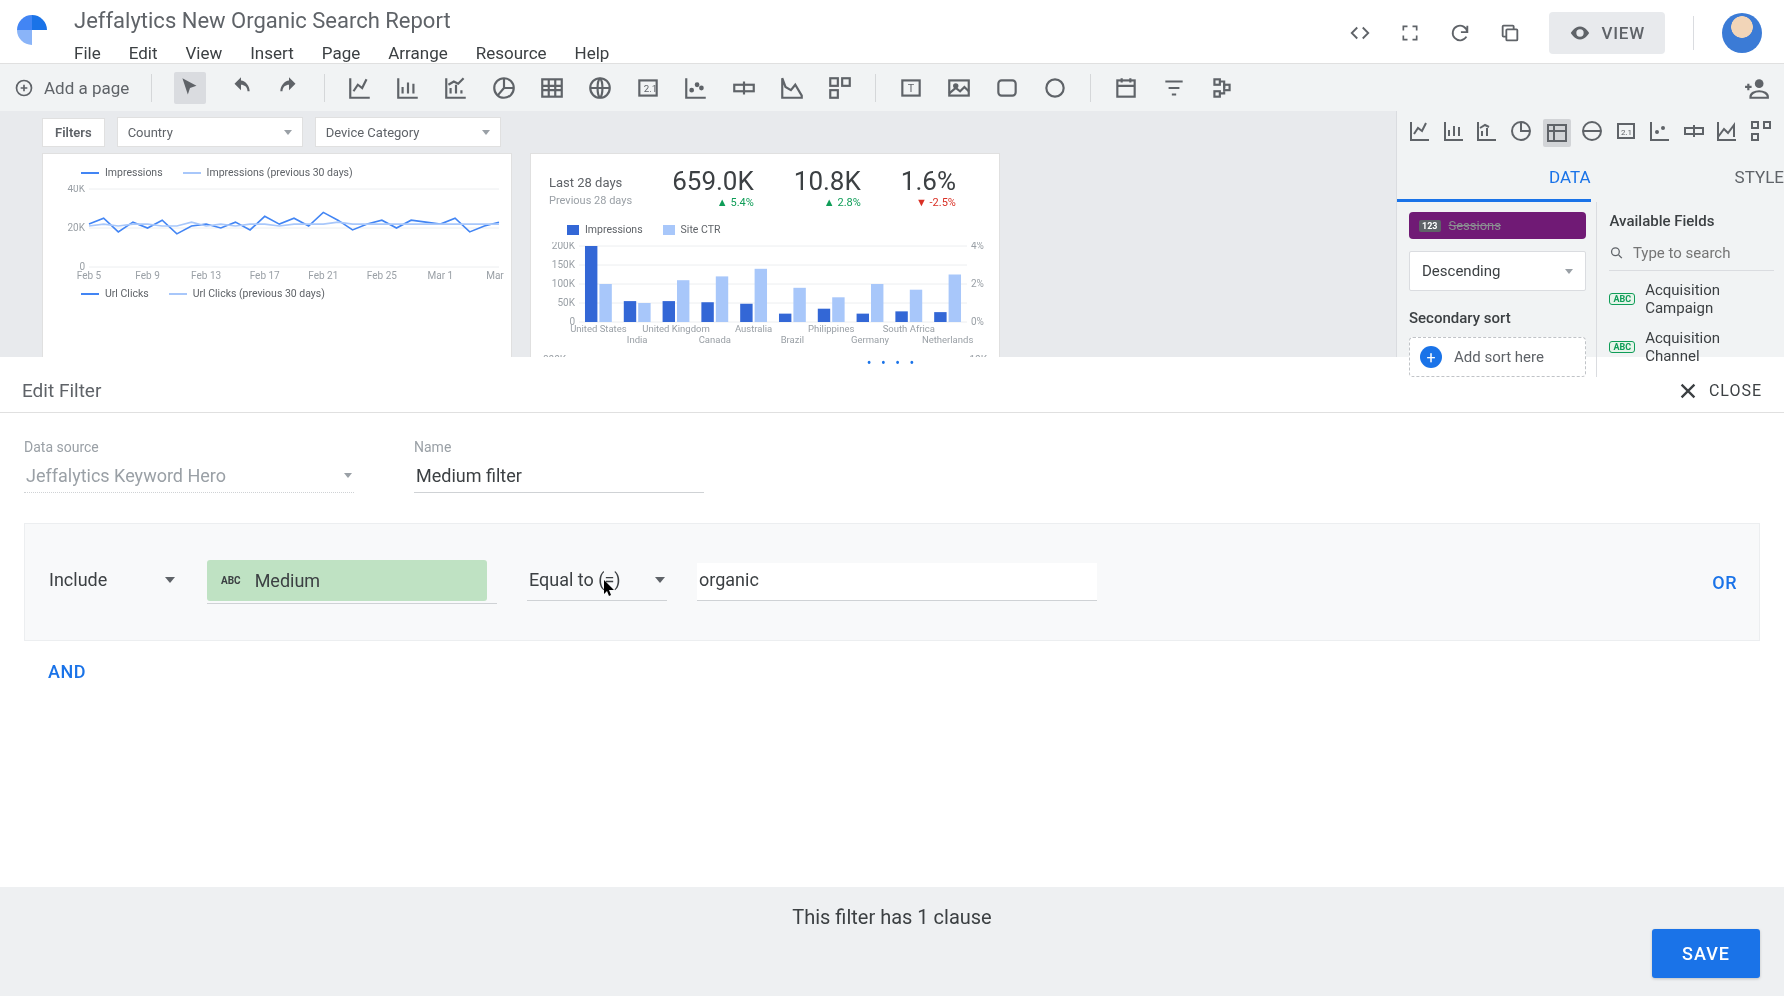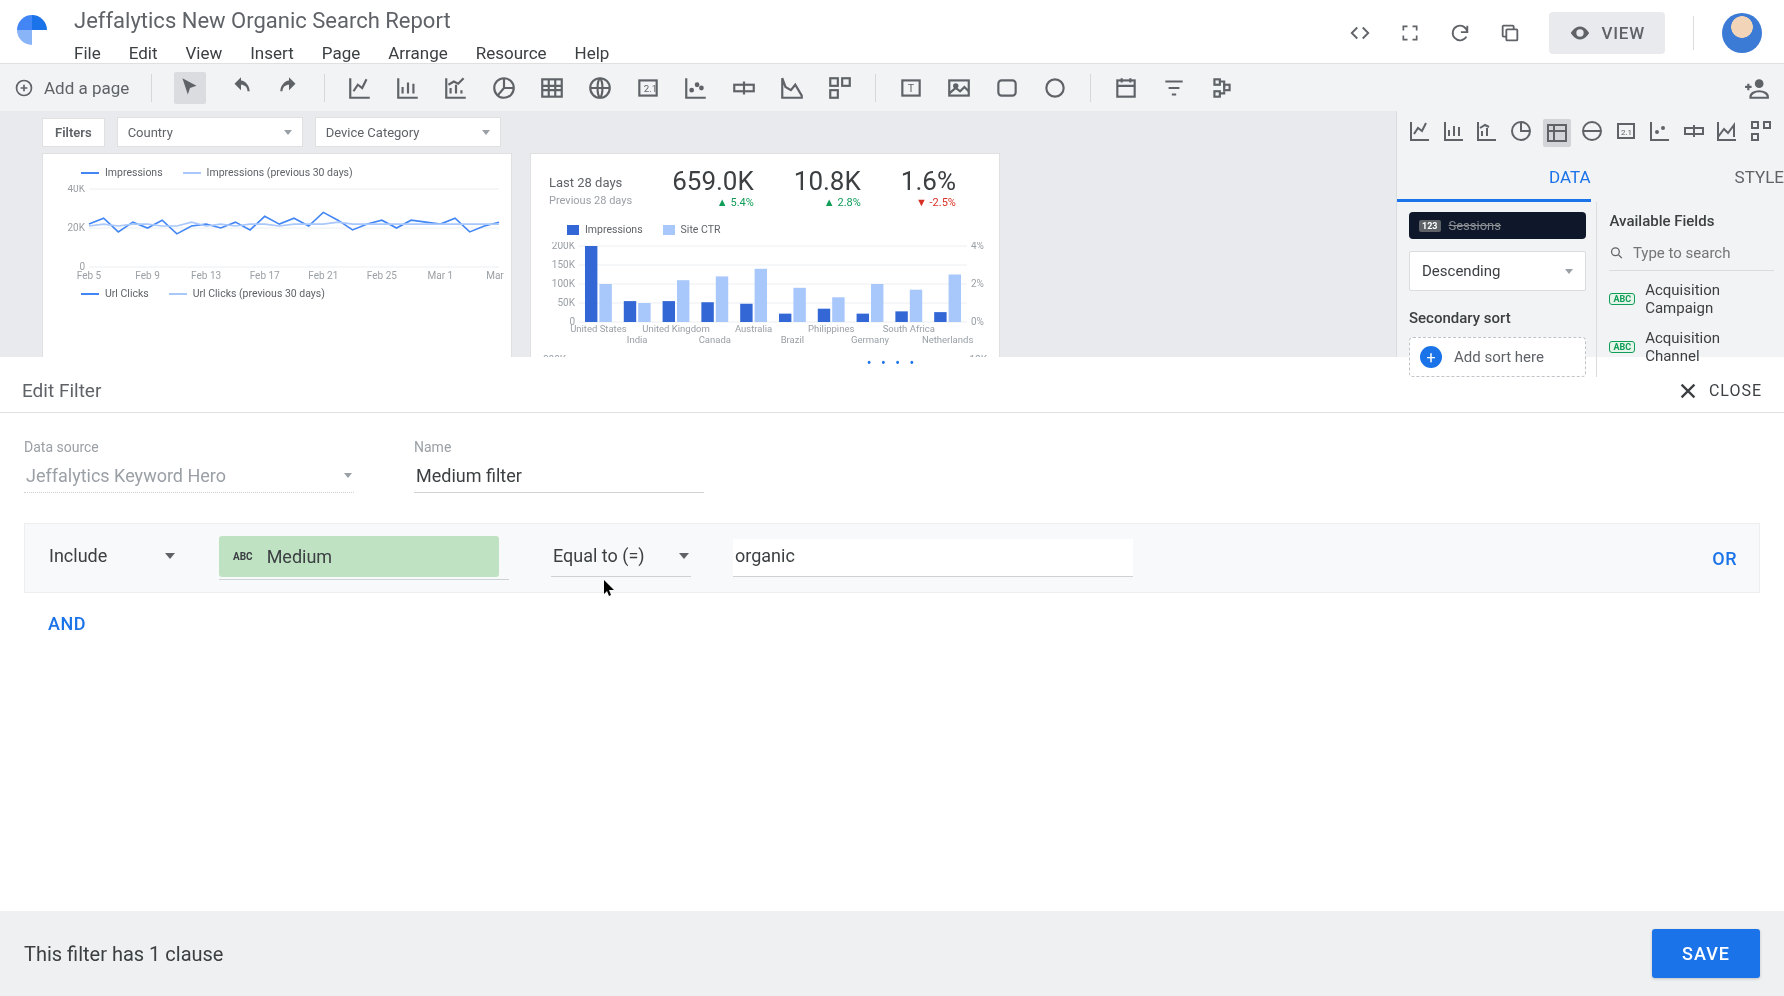--- a/index.html
+++ b/index.html
@@ -54,21 +54,21 @@
   .panel { width:388px; background:#f1f3f4; border-left:1px solid #dadce0; }
   .panel-chart-row { display:flex; justify-content:space-around; padding:8px 6px;}
   .mini-icon { width:24px; height:24px; color:#5f6368; cursor:pointer;}
   .mini-icon.sel { background:#d2d4d7; border-radius:2px; padding:2px; width:28px; height:28px;}
   .tabs { display:flex; }
   .tab { flex:1; text-align:right; padding:12px 0; font-size:17px; color:#5f6368; cursor:pointer;}
   .tab.active { color:#1a73e8; border-bottom:3px solid #1a73e8;}
   .panel-cols { display:flex;}
   .panel-col { width:200px; padding:10px 10px 0 12px;}
   .panel-col.right { border-left:1px solid #dadce0; width:188px;}
-  .sessions-chip { background:#0f172a; border-radius:4px; padding:6px 10px; font-size:13px; color:#5f6368; display:flex; align-items:center; gap:8px;}
+  .sessions-chip { background:#701a75; border-radius:4px; padding:6px 10px; font-size:13px; color:#5f6368; display:flex; align-items:center; gap:8px;}
   .sort-dd { background:#fff; border:1px solid #dadce0; border-radius:2px; padding:10px 12px; margin-top:12px; font-size:15px; color:#3c4043; display:flex; justify-content:space-between; align-items:center; cursor:pointer;}
   .sec-sort { margin-top:18px; font-size:15px; font-weight:500; color:#3c4043;}
   .add-sort { display:flex; align-items:center; gap:12px; border:1px dashed #c0c3c7; background:#fff; border-radius:4px; padding:8px 10px; margin-top:10px; font-size:15px; color:#5f6368; cursor:pointer;}
   .add-sort .plus { width:22px; height:22px; border-radius:50%; background:#1a73e8; color:#fff; display:flex; align-items:center; justify-content:center; font-size:16px;}
   .avail-h { font-size:15px; color:#3c4043; font-weight:500; margin-bottom:10px;}
   .search-f { display:flex; align-items:center; gap:8px; border-bottom:1px solid #dadce0; padding:4px 0 8px;}
   .search-f input { border:none; background:transparent; font-size:15px; outline:none; color:#5f6368; width:100%;}
   .field-item { display:flex; align-items:center; gap:10px; font-size:15px; color:#3c4043; padding:10px 0 2px; cursor:grab;}
   .abc-badge { font-size:9px; font-weight:700; color:#0f9d58; background:#e6f4ea; border:1px solid #0f9d58; border-radius:3px; padding:0 3px;}
 
@@ -79,32 +79,32 @@
   
   .ef-header { display:flex; align-items:center; padding:10px 22px; border-bottom:1px solid #e0e0e0;}
   .ef-title { font-size:19px; color:#5f6368; flex:1;}
   .close-btn { display:flex; align-items:center; gap:10px; color:#3c4043; font-size:16px; letter-spacing:1px; cursor:pointer;}
   .ef-body { padding:26px 24px 12px;}
   .fld-row { display:flex; gap:60px;}
   .fld { display:flex; flex-direction:column;}
   .fld label { font-size:14px; color:#9aa0a6; margin-bottom:6px;}
   .fld input { border:none; border-bottom:1px solid #cfd2d5; font-size:18px; padding:4px 2px 6px; outline:none; width:290px; color:#3c4043;}
   .fld .ds { border:none; border-bottom:1px dotted #cfd2d5; font-size:18px; color:#9aa0a6; padding:4px 2px 6px; width:330px; display:flex; justify-content:space-between; align-items:center;}
-  .clause-box { background:#f8f9fa; border:1px solid #eceef0; margin-top:30px; padding:12px 22px; display:flex; align-items:center; gap:42px;}
+  .clause-box { background:#f8f9fa; border:1px solid #eceef0; margin-top:30px; padding:36px 22px; display:flex; align-items:center; gap:30px;}
   .dd { display:flex; align-items:center; justify-content:space-between; gap:26px; border-bottom:1px solid transparent; padding:6px 2px 10px; font-size:18px; color:#3c4043; cursor:pointer;}
   .dd.include { width:130px; border-bottom:1px solid transparent; }
   .dd .caret { border-left:5px solid transparent; border-right:5px solid transparent; border-top:6px solid #5f6368;}
   .dim-chip { background:#bfe2c3; border-radius:3px; padding:10px 14px; display:flex; align-items:center; gap:14px; font-size:18px; color:#3c4043; width:280px;}
   .dim-chip .abc { font-size:10px; font-weight:700;}
   .dim-wrap { display:flex; align-items:center; gap:10px; border-bottom:1px solid #cfd2d5; padding-bottom:2px;}
   .cond-dd { width:140px; border-bottom:1px solid #cfd2d5;}
   .val-in { border:none; border-bottom:1px solid #cfd2d5; font-size:18px; padding:6px 2px 10px; outline:none; color:#3c4043; width:400px;}
   .or-btn { margin-left:auto; color:#1a73e8; font-weight:500; font-size:18px; letter-spacing:.5px; cursor:pointer;}
   .and-btn { color:#1a73e8; font-weight:500; font-size:18px; letter-spacing:.5px; margin:20px 0 0 24px; cursor:pointer;}
-  .ef-footer { position:absolute; bottom:0; left:0; right:0; background:#eef0f2; display:flex; align-items:center; padding:18px 24px;}
+  .ef-footer { position:absolute; bottom:0; left:0; right:0; background:#eef0f2; display:flex; align-items:center; padding:18px 24px;flex-direction:column;}
   .ef-footer .status { font-size:20px; color:#3c4043;}
   .save-btn { margin-left:auto; background:#1a73e8; color:#fff; font-size:18px; letter-spacing:1px; font-weight:500; padding:14px 30px; border:none; border-radius:3px; cursor:pointer; box-shadow:0 1px 3px rgba(0,0,0,.2);}
   .cursor-fake { position:absolute; left:604px; top:580px; width:12px; height:18px; }
 </style>
 </head>
 <body>
 
 <div class="appbar">
   <div class="logo">
     <svg viewBox="0 0 36 36">

